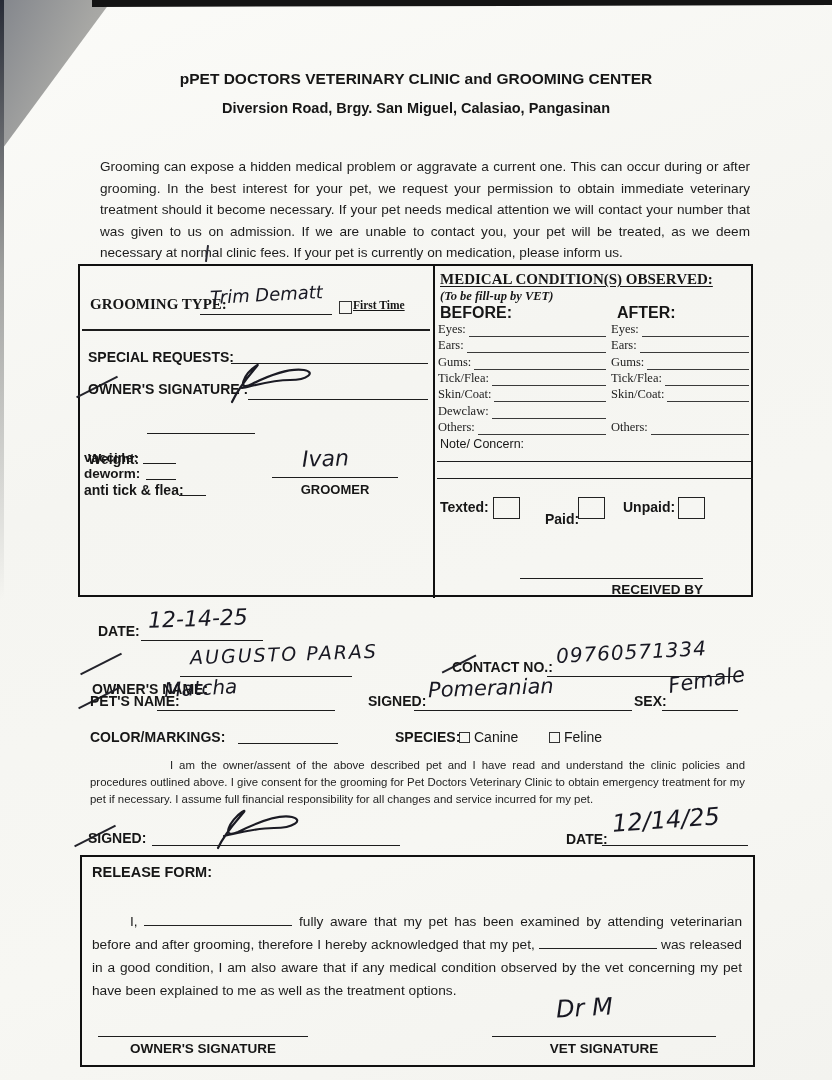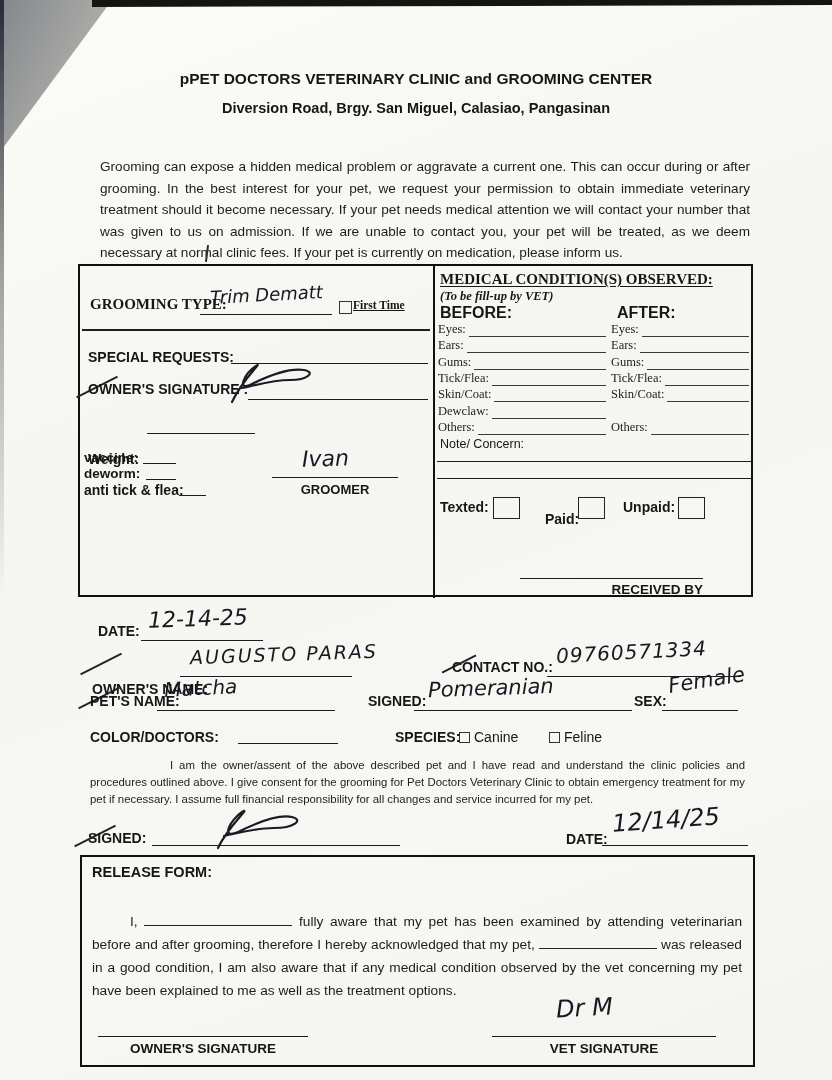--- a/index.html
+++ b/index.html
@@ -167,21 +167,21 @@
   <div class="abs sansb" style="left:90px;top:693px;font-size:14px;">PET'S NAME:</div>
   <div class="abs hw" style="left:164px;top:676px;font-size:20px;transform:rotate(-3deg);">Matcha</div>
   <div class="abs uline" style="left:157px;top:710px;width:178px;"></div>
   <div class="abs sansb" style="left:368px;top:693px;font-size:14px;">SIGNED:</div>
   <div class="abs hw" style="left:428px;top:676px;font-size:21px;transform:rotate(-2deg);">Pomeranian</div>
   <div class="abs uline" style="left:414px;top:710px;width:218px;"></div>
   <div class="abs sansb" style="left:634px;top:693px;font-size:14px;">SEX:</div>
   <div class="abs hw" style="left:668px;top:668px;font-size:21px;transform:rotate(-9deg);">Female</div>
   <div class="abs uline" style="left:662px;top:710px;width:76px;"></div>
 
-  <div class="abs sansb" style="left:90px;top:729px;font-size:14px;">COLOR/DOCTORS:</div>
+  <div class="abs sansb" style="left:90px;top:729px;font-size:14px;">COLOR/MARKINGS:</div>
   <div class="abs uline" style="left:238px;top:743px;width:100px;"></div>
   <div class="abs sansb" style="left:395px;top:729px;font-size:14px;">SPECIES:</div>
   <span class="abs cbx" style="left:459px;top:732px;width:9px;height:9px;border-width:1.1px;"></span>
   <div class="abs" style="left:474px;top:729px;font-size:14px;">Canine</div>
   <span class="abs cbx" style="left:549px;top:732px;width:9px;height:9px;border-width:1.1px;"></span>
   <div class="abs" style="left:564px;top:729px;font-size:14px;">Feline</div>
 
   <div class="abs just" style="left:90px;top:757px;width:655px;font-size:11.4px;line-height:16.8px;text-indent:80px;color:#222;">I am the owner/assent of the above described pet and I have read and understand the clinic policies and procedures outlined above. I give consent for the grooming for Pet Doctors Veterinary Clinic to obtain emergency treatment for my pet if necessary. I assume full financial responsibility for all changes and service incurred for my pet.</div>
 
   <div class="abs slash" style="left:72px;top:835px;"></div>

